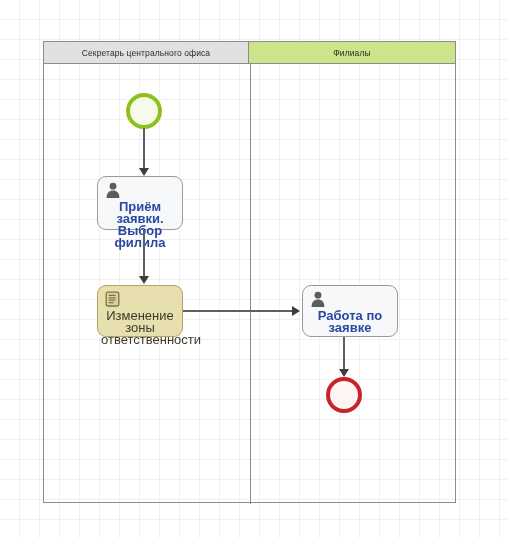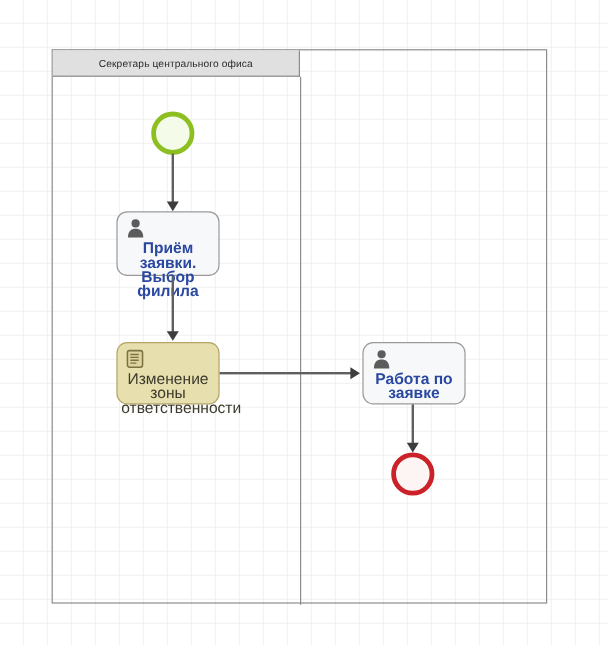--- a/index.html
+++ b/index.html
@@ -124,21 +124,21 @@
   .task-user .task-label { color: #2b48a0; font-weight: bold; }
 
   .task-script {
     background: #e8dfae;
     border-color: #b3a467;
   }
   .task-script .task-label { color: #3c3a2c; }
 
   #task-request  { left: 97px;  top: 176px; width: 86px; height: 54px; }
   #task-zone     { left: 97px;  top: 285px; width: 86px; height: 52px; text-decoration: underline; }
-  #task-work     { left: 302px; top: 285px; width: 86px; height: 52px; }
+  #task-work     { left: 302px; top: 285px; width: 96px; height: 52px; }
 
   
   .conn {
     position: absolute;
     background: #5f5f5f;
   }
   .conn-v { width: 2px; }
   .conn-h { height: 2px; }
 
   .arrowhead {
@@ -172,20 +172,23 @@
 </head>
 <body>
 
 <div id="canvas">
 
   <div class="pool">
 
     <div class="lane-headers">
       <div class="lane-header left">
         <span>Секретарь центрального офиса</span>
+      </div>
+      <div class="lane-header right">
+        <span>Филиалы</span>
       </div>
     </div>
 
     <div class="lane-divider"></div>
   </div>
 
   <div class="event event-start"></div>
 
   <div class="event event-end"></div>
 

